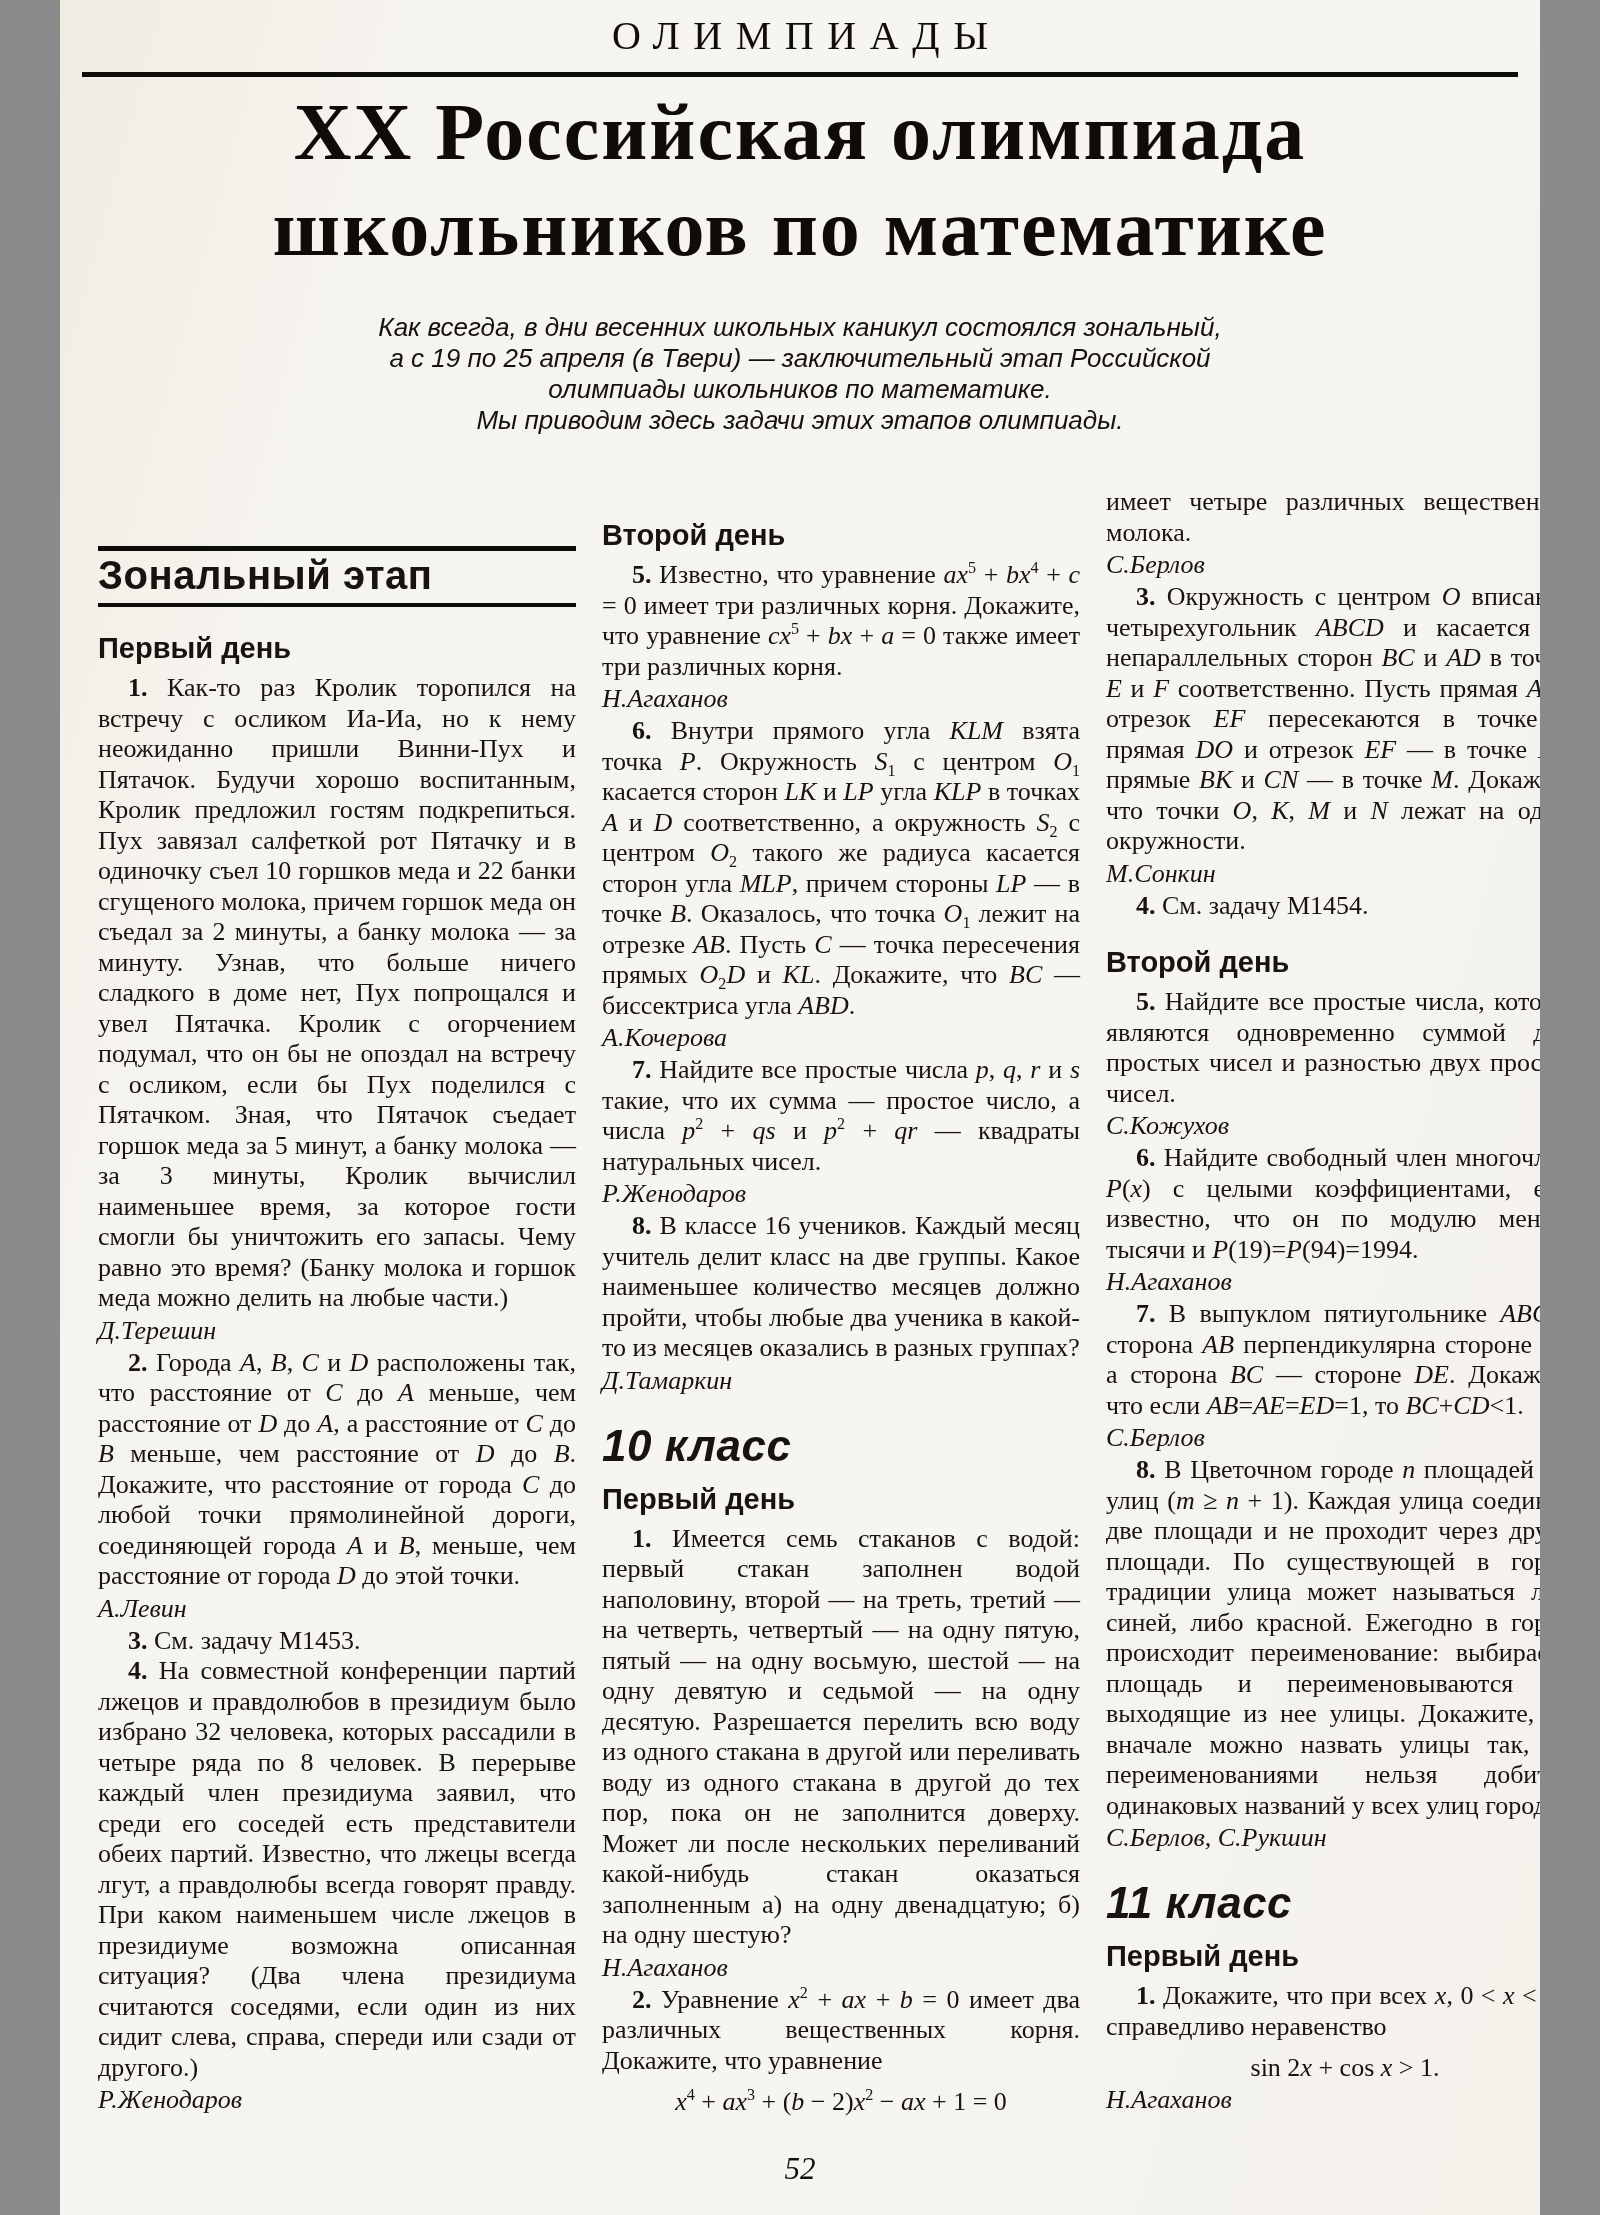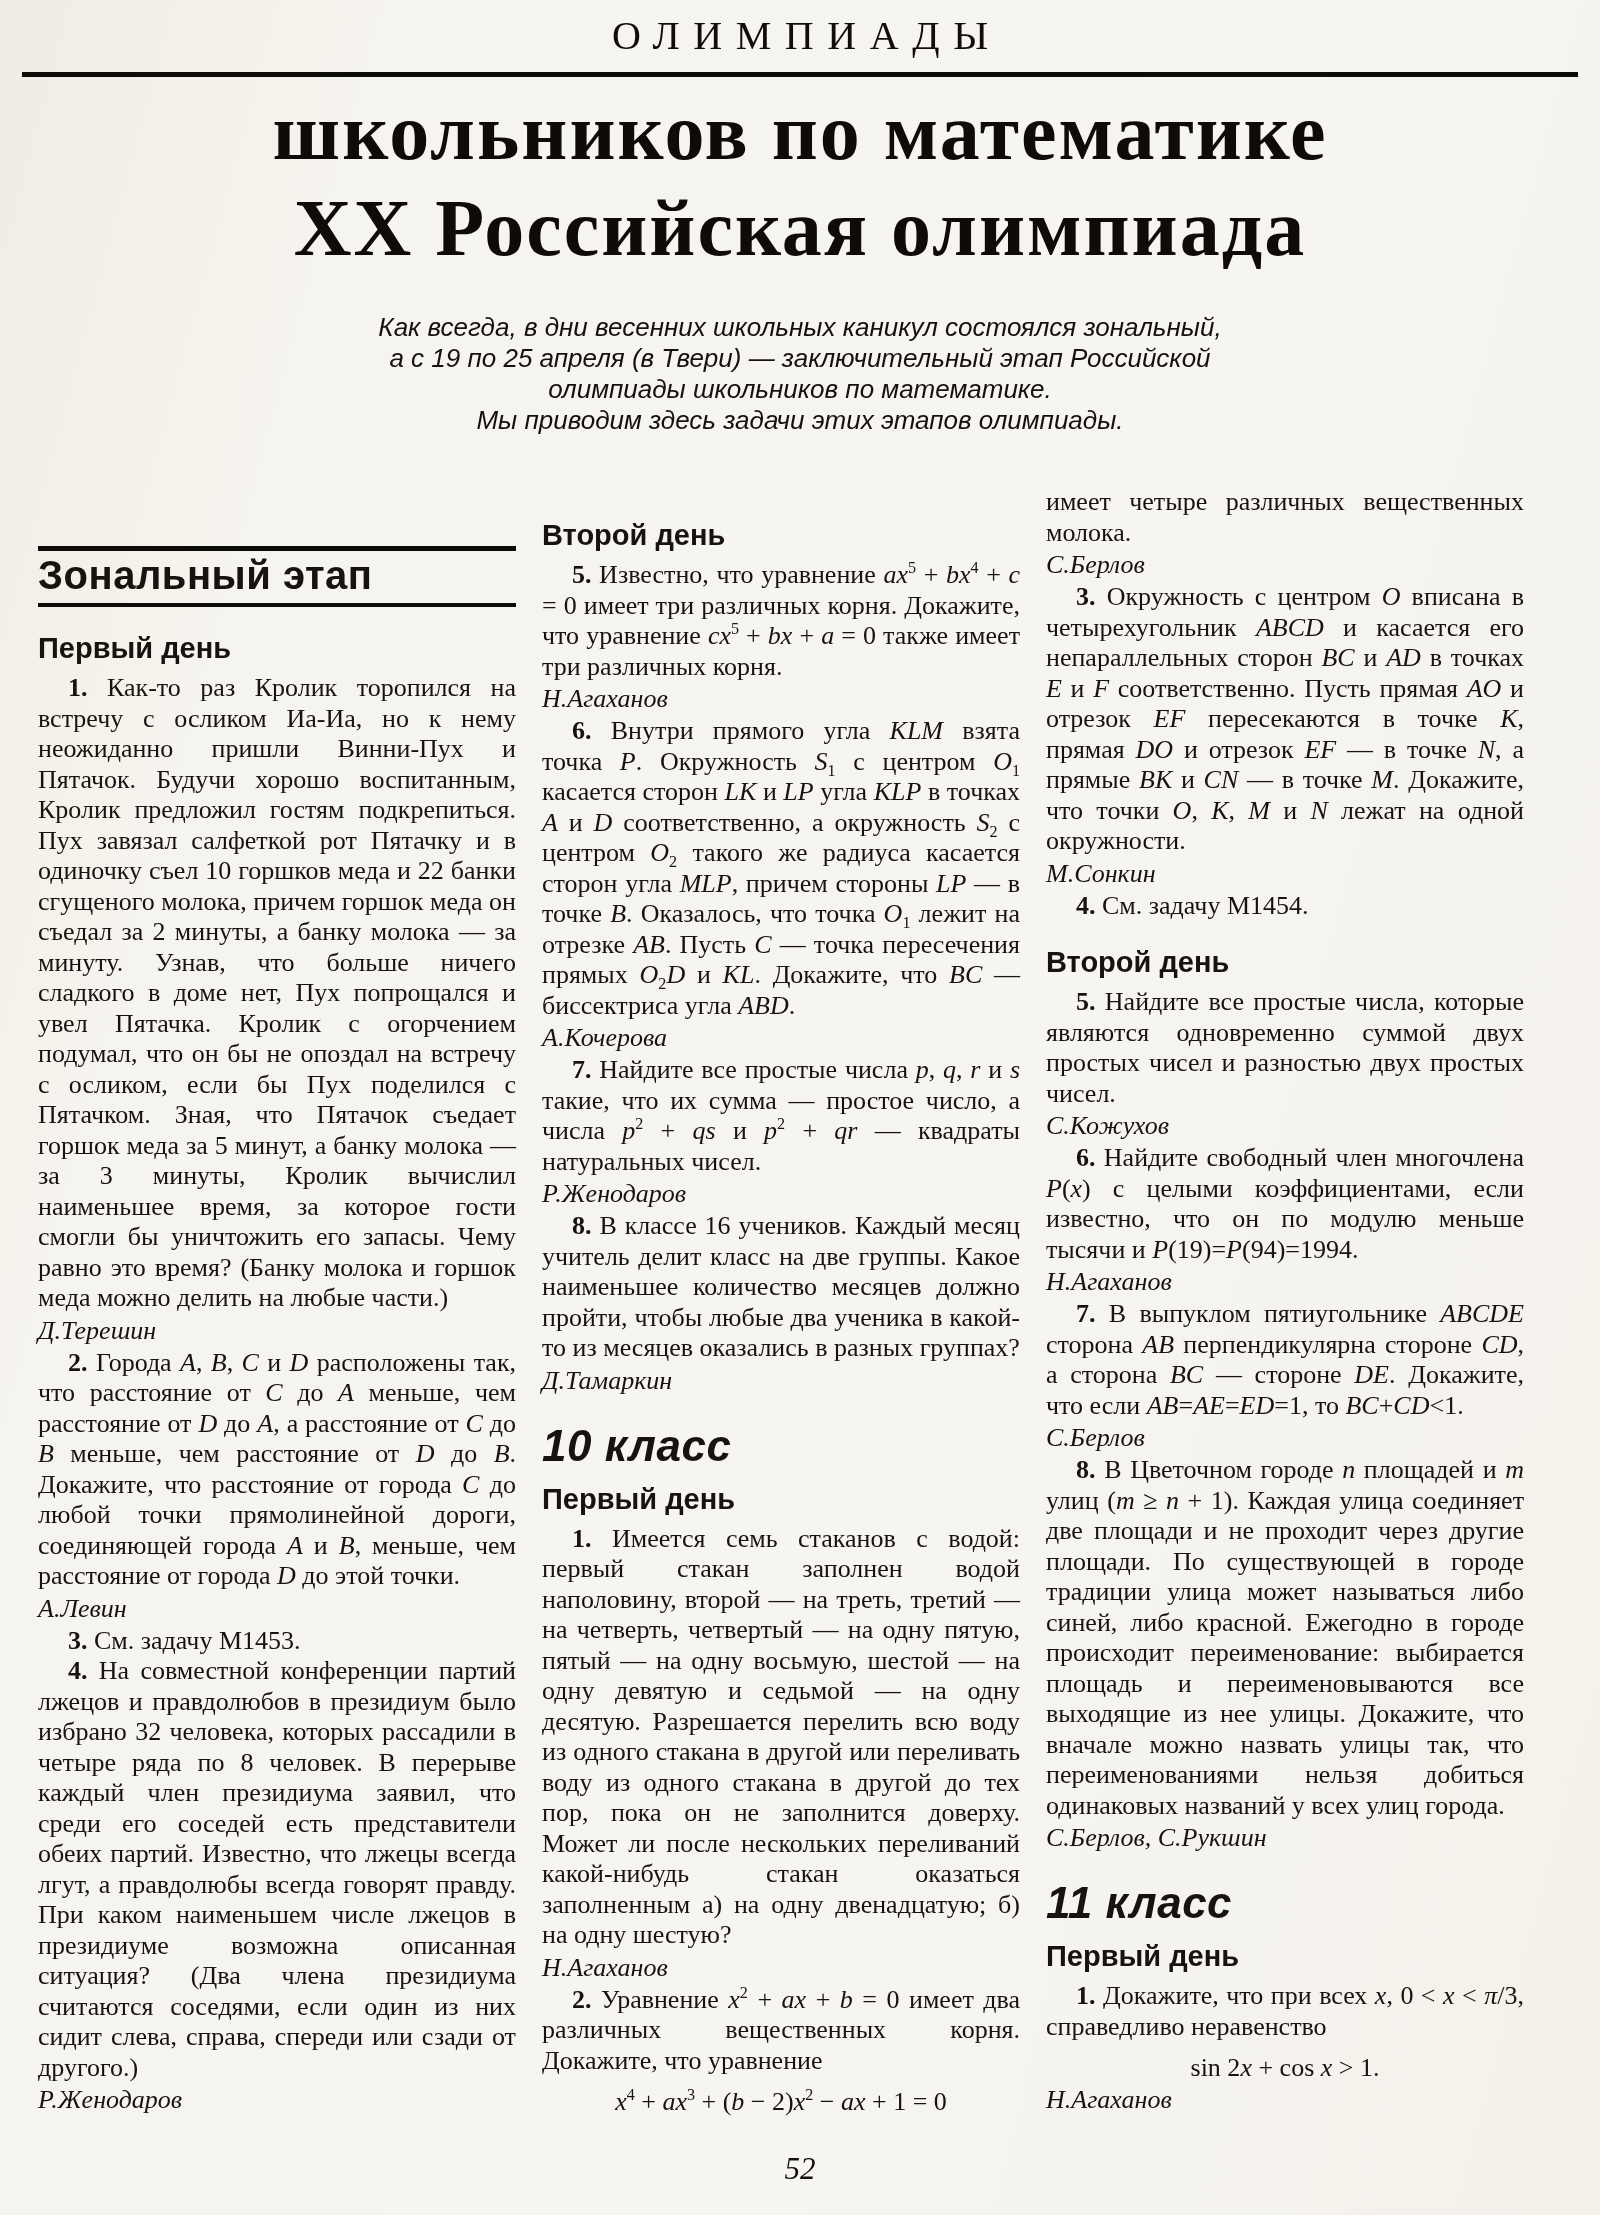--- a/index.html
+++ b/index.html
@@ -1,17 +1,17 @@
 <!DOCTYPE html>
 <html><head>
 <meta charset="utf-8">
 <style>
   html,body{margin:0;padding:0;background:#8a8a8a;}
   .page{
-    position:relative;width:1600px;height:2215px;margin:0 auto;overflow:hidden;
+    position:relative;width:1480px;height:2215px;margin:0 auto;overflow:hidden;
     background:linear-gradient(105deg,#efece4 0%,#f6f4ee 18%,#f7f5f0 60%,#f3f1ea 100%);
     color:#17130e;font-family:"Liberation Serif",serif;
   }
   .kicker{
     position:absolute;top:12px;left:0;width:100%;text-align:center;
     font-family:"Liberation Serif",serif;font-size:40px;font-weight:400;
     letter-spacing:0.34em;text-indent:0.34em;color:#100d0a;
   }
   .head-rule{position:absolute;top:72px;left:22px;right:22px;height:5px;background:#0e0c09;}
   .main-title{
@@ -61,22 +61,22 @@
 </style>
 </head>
 <body>
 
 <div class="page">
 
   <div class="kicker">ОЛИМПИАДЫ</div>
   <div class="head-rule"></div>
 
   <div class="main-title">
+    <div>XX Российская олимпиада</div>
     <div>школьников по математике</div>
-    <div>XX Российская олимпиада</div>
   </div>
 
   <div class="intro">
     <div>Как всегда, в дни весенних школьных каникул состоялся зональный,</div>
     <div>а с 19 по 25 апреля (в Твери) — заключительный этап Российской</div>
     <div>олимпиады школьников по математике.</div>
     <div>Мы приводим здесь задачи этих этапов олимпиады.</div>
   </div>
 
   <div class="columns">

